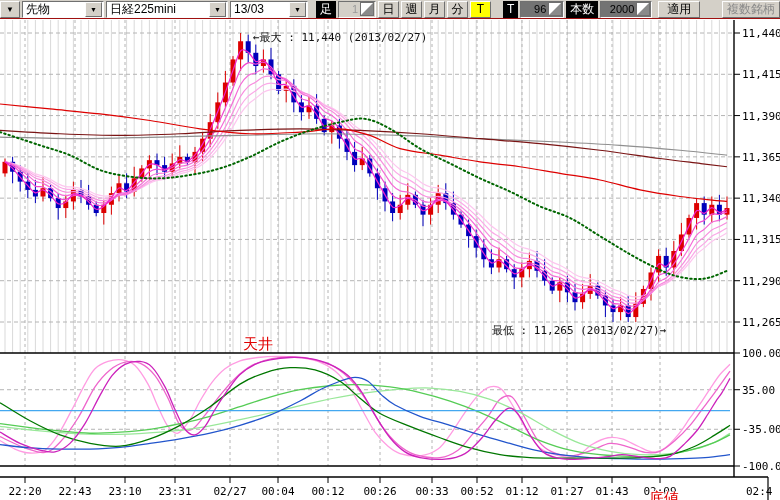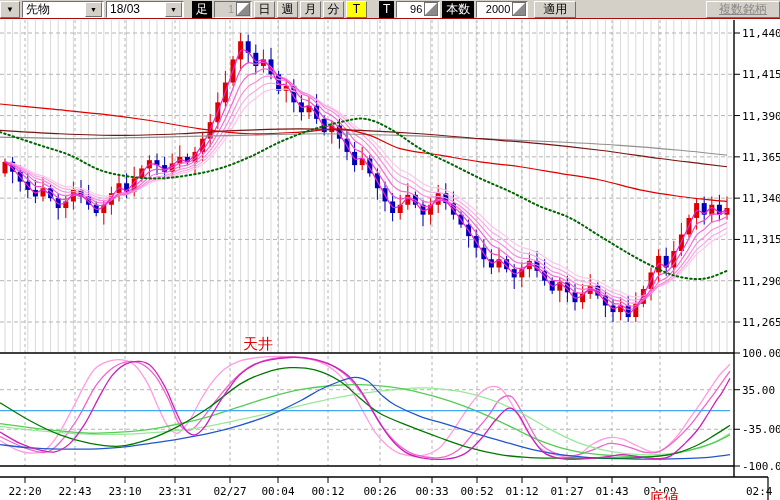--- a/index.html
+++ b/index.html
@@ -11,30 +11,30 @@
            padding:0;box-sizing:border-box;overflow:hidden;}
   .tb{box-sizing:border-box;height:17px;display:flex;align-items:center;}
   .raised{border:1px solid;border-color:#fcfcfc #707070 #707070 #fcfcfc;background:#d4d0c8;}
   .sunken{border:1px solid;border-color:#707070 #fcfcfc #fcfcfc #707070;background:#fff;}
   .win-drop{width:20px;justify-content:center;font-size:8px;color:#000;}
   .combo{background:#fff;}
   .combo .val{flex:1;padding:0 3px;white-space:nowrap;overflow:hidden;font-size:12px;color:#000;}
   .combo .drop{width:15px;height:13px;margin-right:1px;display:flex;align-items:center;justify-content:center;
                font-size:7px;border:1px solid;border-color:#fcfcfc #707070 #707070 #fcfcfc;background:#d4d0c8;}
   .blk{background:#000;color:#fff;padding:1px 4px;height:15px;display:flex;align-items:center;font-size:12px;}
-  .spin{background:#ffffff;}
+  .spin{background:#737373;}
   .spin.dis{background:#d4d0c8;}
   .spin .sval{flex:1;text-align:right;padding:0 2px;font-size:11px;color:#000;}
   .spin.dis .sval{color:#9a9a9a;}
   .spin .knob{width:12px;height:12px;margin-right:1px;border:1px solid #707070;
               background:linear-gradient(135deg,#ffffff 49%,#8a8a8a 51%);}
   .pbtn{width:21px;justify-content:center;cursor:default;color:#000;}
   .pbtn.active{background:#ffff00;}
   .apply{padding:0 8px;justify-content:center;color:#000;}
-  .multi{padding:0 12px;justify-content:center;color:#8a8a8a;margin-left:auto;text-decoration:underline;}
+  .multi{padding:0 4px;justify-content:center;color:#8a8a8a;margin-left:auto;}
   .sp4{width:4px;} .sp2{width:2px;}
   
   #chartwrap{position:absolute;left:0;top:20px;width:780px;height:480px;}
   svg text{font-family:"DejaVu Sans Mono","Liberation Mono",monospace;font-size:11px;fill:#000;}
   .anno{position:absolute;font-family:"DejaVu Sans Mono","Liberation Mono",monospace;
         font-size:11px;color:#111;white-space:nowrap;}
   .redanno{position:absolute;font-size:15px;font-weight:normal;color:#e00000;white-space:nowrap;
            font-family:"Liberation Sans","DejaVu Sans",sans-serif;
            text-shadow:1px 0 #fff,-1px 0 #fff,0 1px #fff,0 -1px #fff,1px 1px #fff,-1px -1px #fff;}
 </style>
@@ -42,22 +42,26 @@
 <body>
 
 <div id="app">
 
   <div class="toolbar">
     <div class="tb raised win-drop">▼</div>
     <div class="tb sunken combo" style="width:82px">
       <span class="val">先物</span>
       <span class="drop">▼</span>
     </div>
+    <div class="tb sunken combo" style="width:122px">
+      <span class="val">日経225mini</span>
+      <span class="drop">▼</span>
+    </div>
     <div class="tb sunken combo" style="width:78px">
-      <span class="val">18/03</span>
+      <span class="val">13/03</span>
       <span class="drop">▼</span>
     </div>
     <div class="sp4"></div>
     <span class="blk">足</span>
     <div class="tb sunken spin dis" style="width:38px">
       <span class="sval">1</span>
       <span class="knob"></span>
     </div>
     <div class="tb raised pbtn">日</div>
     <div class="tb raised pbtn">週</div>
@@ -482,16 +486,18 @@
           <text x="522" y="495" text-anchor="middle">01:12</text>
           <line x1="567" y1="477" x2="567" y2="483" stroke="#000"></line>
           <text x="567" y="495" text-anchor="middle">01:27</text>
           <line x1="612" y1="477" x2="612" y2="483" stroke="#000"></line>
           <text x="612" y="495" text-anchor="middle">01:43</text>
           <line x1="660" y1="477" x2="660" y2="483" stroke="#000"></line>
           <text x="660" y="495" text-anchor="middle">02:09</text>
           <text x="746" y="495" text-anchor="start">02:4</text>
         </g>
       </svg>
+    <div class="anno" style="left:253px;top:10px">←最大 : 11,440 (2013/02/27)</div>
+    <div class="anno" style="left:492px;top:303px">最低 : 11,265 (2013/02/27)→</div>
     <div class="redanno" style="left:243px;top:315px">天井</div>
     <div class="redanno" style="left:649px;top:469px">底値</div>
   </div>
 </div>
 
 </body></html>

